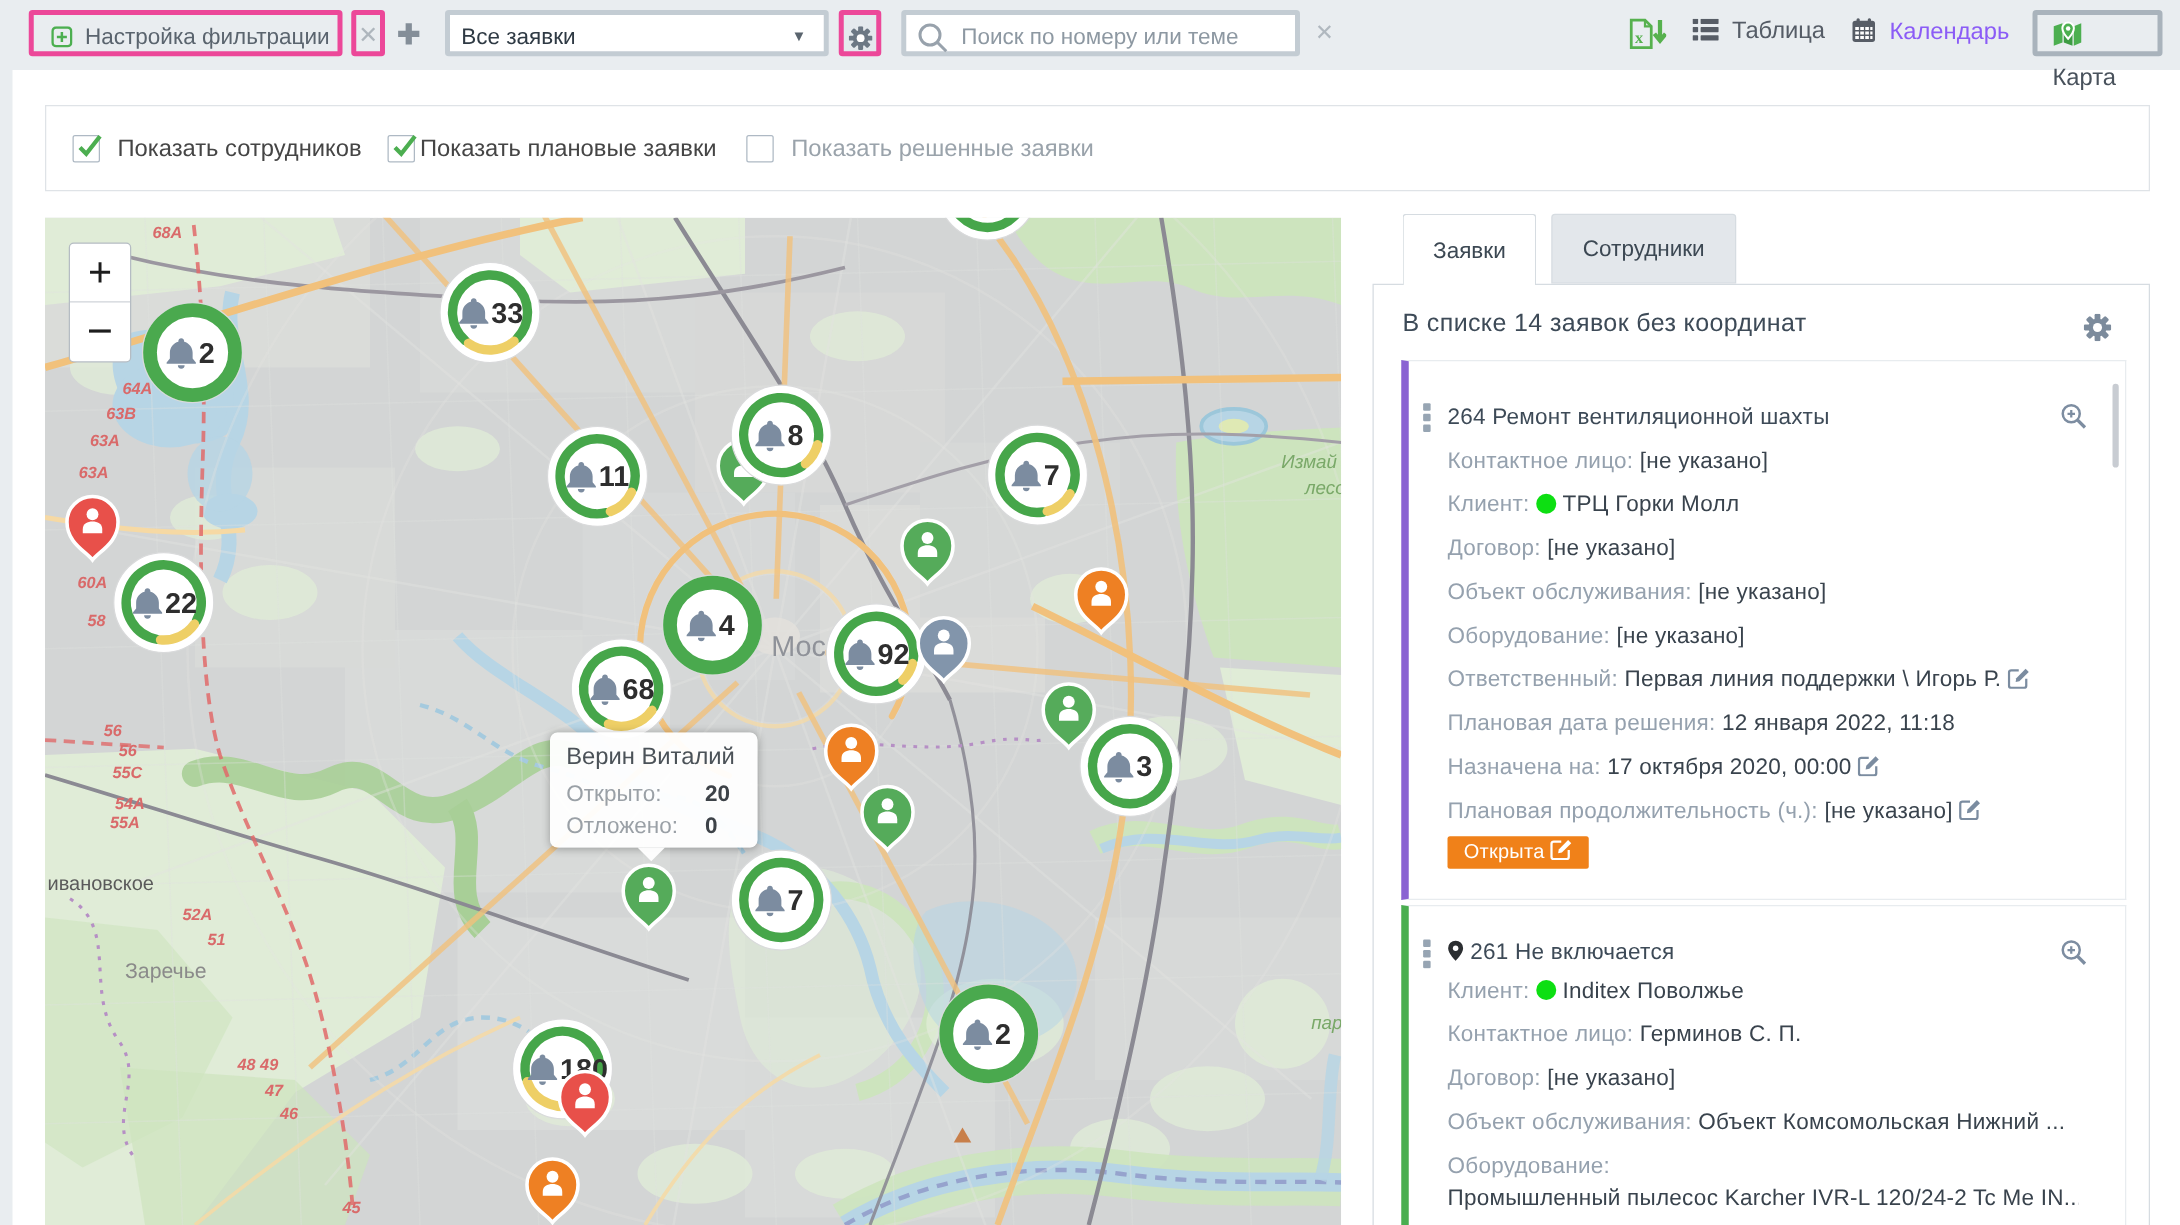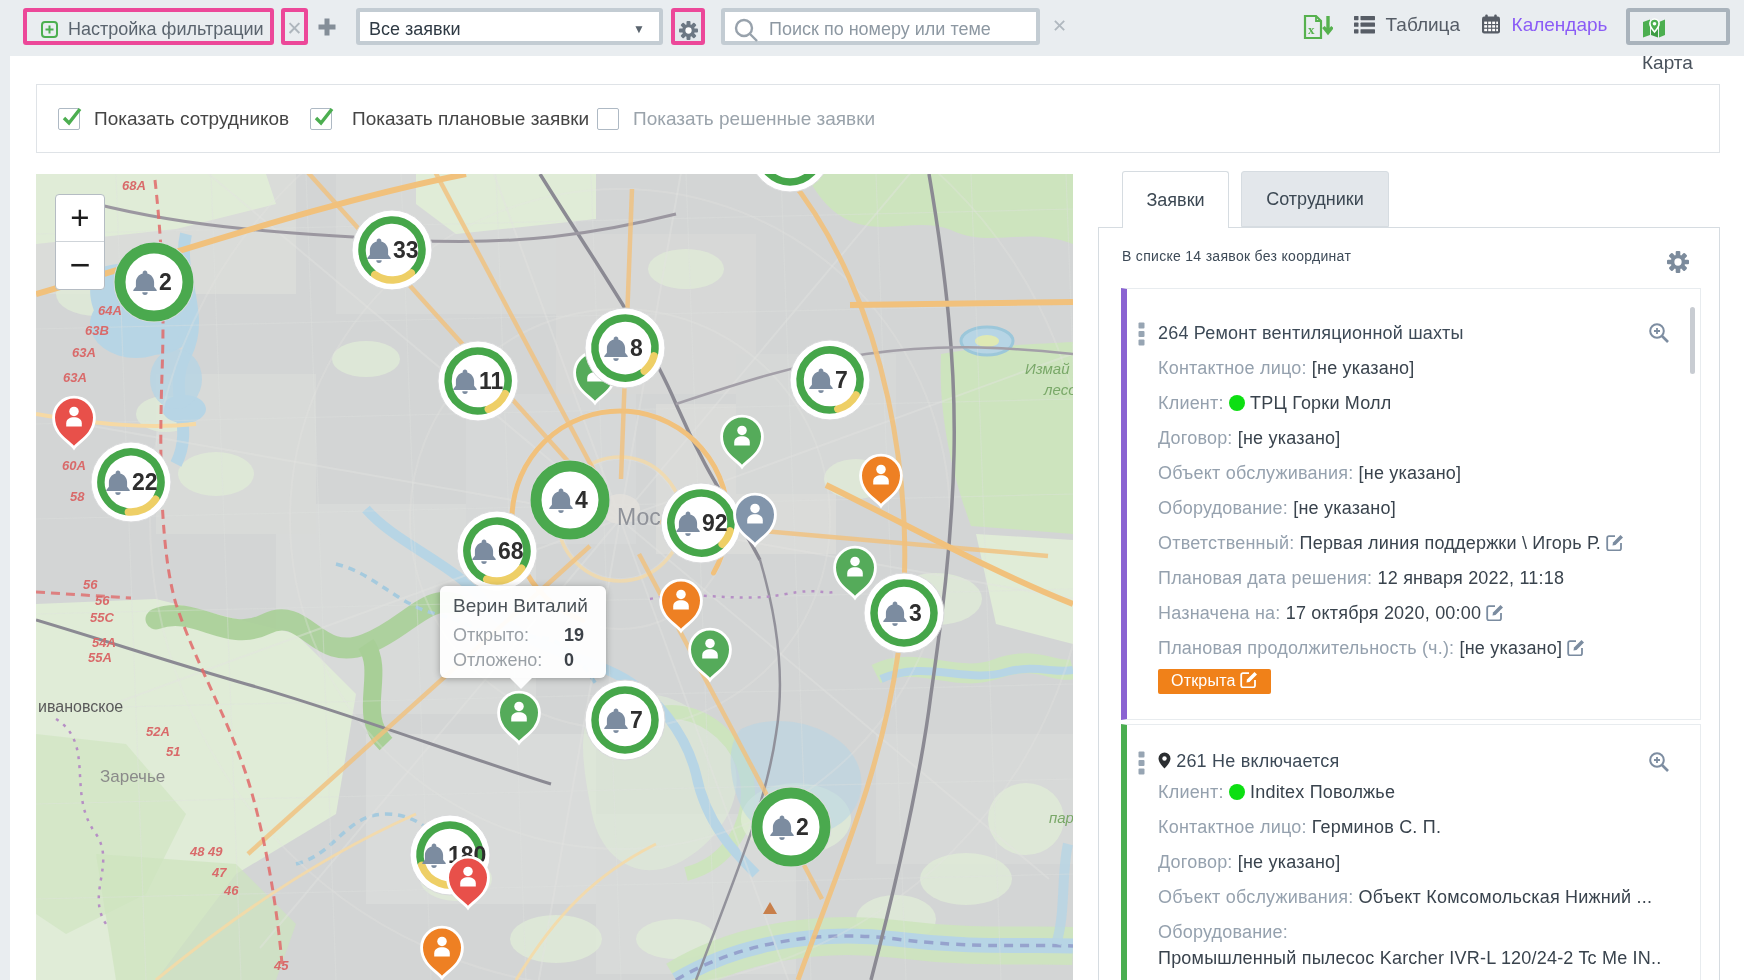--- a/index.html
+++ b/index.html
@@ -93,21 +93,21 @@
         <circle cx="12.5" cy="5.7" r="1.8" fill="#fff"></circle>
       </svg>&nbsp; Карта</div>
 </div>
 <div class="leftstrip"></div>
 <div class="chkrow">
   <div class="chkitem" style="left:21px"><span style="display:inline-block;width:22px;height:22px;border:1px solid #aeb9c4;border-radius:2px;background:#fff;position:relative;vertical-align:-5px"><svg width="24" height="24" viewBox="0 0 24 24" style="position:absolute;left:0px;top:-4px;overflow:visible">
           <path d="M5,13 L10,18 L21,4" fill="none" stroke="#4cae50" stroke-width="3.4"></path>
         </svg></span><span style="margin-left:14px">Показать сотрудников</span></div>
   <div class="chkitem" style="left:273px"><span style="display:inline-block;width:22px;height:22px;border:1px solid #aeb9c4;border-radius:2px;background:#fff;position:relative;vertical-align:-5px"><svg width="24" height="24" viewBox="0 0 24 24" style="position:absolute;left:0px;top:-4px;overflow:visible">
           <path d="M5,13 L10,18 L21,4" fill="none" stroke="#4cae50" stroke-width="3.4"></path>
-        </svg></span><span style="margin-left:20px">Показать плановые заявки</span></div>
+        </svg></span><span style="margin-left:4px">Показать плановые заявки</span></div>
   <div class="chkitem" style="left:560px;color:#9aa3ab"><span style="display:inline-block;width:22px;height:22px;border:1px solid #aeb9c4;border-radius:2px;background:#fff;vertical-align:-5px"></span><span style="margin-left:14px">Показать решенные заявки</span></div>
 </div>
 <div class="mapbox">
   <svg width="1037" height="806" viewBox="0 0 1037 806" style="filter:blur(0.5px)" font-family="Liberation Sans, sans-serif">
       <rect width="1037" height="806" fill="#d3d5d5"></rect>
       <rect x="0" y="0" width="260" height="120" fill="#dadcd9"></rect>
       <rect x="300" y="0" width="240" height="140" fill="#d7d9d8"></rect>
       <rect x="240" y="330" width="260" height="210" fill="#d8dad9"></rect>
       <rect x="520" y="60" width="200" height="160" fill="#d7d8d7"></rect>
       <rect x="620" y="230" width="180" height="150" fill="#dadbd9"></rect>
@@ -369,29 +369,29 @@
         <path d="M-8.2,-22.6 l0,-3.4 c0,-4.6 4.1,-6.4 8.2,-6.4 c4.1,0 8.2,1.8 8.2,6.4 l0,3.4 z" fill="#fff"></path>
       </g>
     </svg>
   <div class="zoomctl">
     <div class="zbtn" style="border-bottom:1px solid #cfd4d9">+</div>
     <div class="zbtn" style="font-size:36px">−</div>
   </div>
   <div class="tooltip">
     <div style="position:absolute;left:13px;top:9px;font-size:19px;color:#4b5258">Верин Виталий</div>
     <div style="position:absolute;left:13px;top:39px;font-size:18px;color:#9aa0a6">Открыто:</div>
-    <div style="position:absolute;left:124px;top:39px;font-size:18px;color:#3d4248;font-weight:bold">19</div>
+    <div style="position:absolute;left:124px;top:39px;font-size:18px;color:#3d4248;font-weight:bold">20</div>
     <div style="position:absolute;left:13px;top:64px;font-size:18px;color:#9aa0a6">Отложено:</div>
     <div style="position:absolute;left:124px;top:64px;font-size:18px;color:#3d4248;font-weight:bold">0</div>
   </div>
 </div>
 <div class="tab" style="left:1122px;top:171px;width:107px;height:57px;background:#fff;border:1px solid #d6dce1;border-bottom:none;border-radius:3px 3px 0 0;line-height:56px;z-index:3">Заявки</div>
 <div class="tab" style="left:1241px;top:171px;width:148px;height:56px;background:#e3e7eb;border:1px solid #d6dce1;border-radius:3px 3px 0 0;line-height:55px">Сотрудники</div>
 <div class="panel">
-  <div style="position:absolute;left:23px;top:20px;font-size:14px;letter-spacing:0.3px;color:#3d4a57">В списке 14 заявок без координат</div>
+  <div style="position:absolute;left:23px;top:20px;font-size:20px;letter-spacing:0.3px;color:#3d4a57">В списке 14 заявок без координат</div>
   <div style="position:absolute;left:568px;top:23px"><svg width="22" height="22" viewBox="-10 -10 20 20">
         <g fill="#7c8b9c">
           <circle r="6.6"></circle>
           <rect x="-2.1" y="-10" width="4.2" height="5" rx="1" transform="rotate(0)"></rect>
           <rect x="-2.1" y="-10" width="4.2" height="5" rx="1" transform="rotate(45)"></rect>
           <rect x="-2.1" y="-10" width="4.2" height="5" rx="1" transform="rotate(90)"></rect>
           <rect x="-2.1" y="-10" width="4.2" height="5" rx="1" transform="rotate(135)"></rect>
           <rect x="-2.1" y="-10" width="4.2" height="5" rx="1" transform="rotate(180)"></rect>
           <rect x="-2.1" y="-10" width="4.2" height="5" rx="1" transform="rotate(225)"></rect>
           <rect x="-2.1" y="-10" width="4.2" height="5" rx="1" transform="rotate(270)"></rect>

